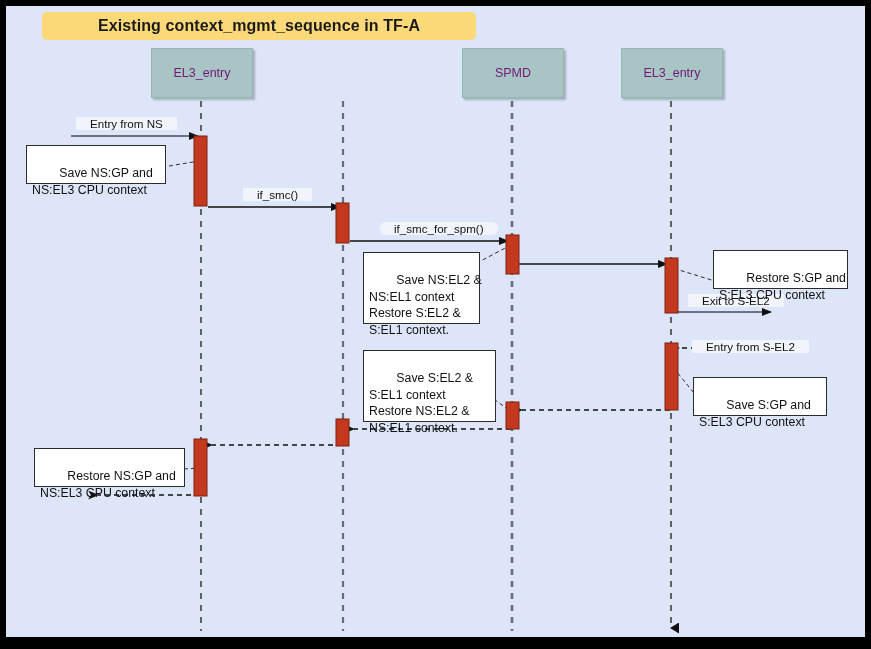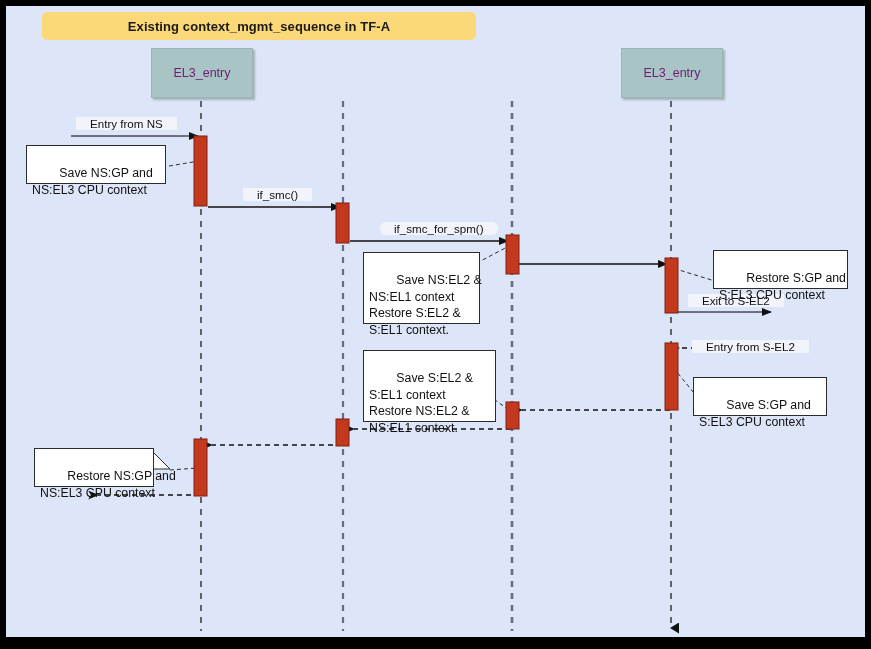--- a/index.html
+++ b/index.html
@@ -47,21 +47,21 @@
     position: absolute;
     left: 36px;
     top: 6px;
     width: 434px;
     height: 28px;
     background: #fcd978;
     border-radius: 5px;
     display: flex;
     align-items: center;
     justify-content: center;
-    font-size: 13px;
+    font-size: 16px;
     font-weight: bold;
     color: #1a1a1a;
     letter-spacing: 0.1px;
   }
   .lifeline-box {
     position: absolute;
     width: 100px;
     height: 48px;
     background: #a8c4c4;
     border: 1px solid #9ab4b4;
@@ -161,20 +161,23 @@
       </g>
     </svg>
 
     <div class="html-layer">
 
       <div class="title-banner">Existing context_mgmt_sequence in TF-A</div>
 
       <div class="lifeline-box" style="left:145px; top:42px;">
         <span>EL3_entry</span>
       </div>
+      <div class="lifeline-box" style="left:456px; top:42px;">
+        <span>SPMD</span>
+      </div>
       <div class="lifeline-box" style="left:615px; top:42px;">
         <span>EL3_entry</span>
       </div>
 
       <div class="msg-label" style="left:70px; top:111px;">Entry from NS</div>
       <div class="msg-label" style="left:237px; top:182px;">if_smc()</div>
       <div class="msg-label" style="left:374px; top:216px;border-radius:6px;">if_smc_for_spm()</div>
       <div class="msg-label" style="left:682px; top:288px;">Exit to S-EL2</div>
       <div class="msg-label" style="left:686px; top:334px;">Entry from S-EL2</div>
 
@@ -200,20 +203,20 @@
 S:EL1 context
 Restore NS:EL2 &amp;
 NS:EL1 context.</span>
       </div>
 
       <div class="note" style="left:687px; top:371px; width:134px; height:39px;">
         <span>Save S:GP and
 S:EL3 CPU context</span>
       </div>
 
-      <div class="note" style="left:28px; top:442px; width:120px; height:39px;">
+      <div class="note" style="left:28px; top:442px; width:151px; height:39px;">
         <span>Restore NS:GP and
 NS:EL3 CPU context</span>
       </div>
 
     </div>
   </div>
 </div>
 
 </body></html>

